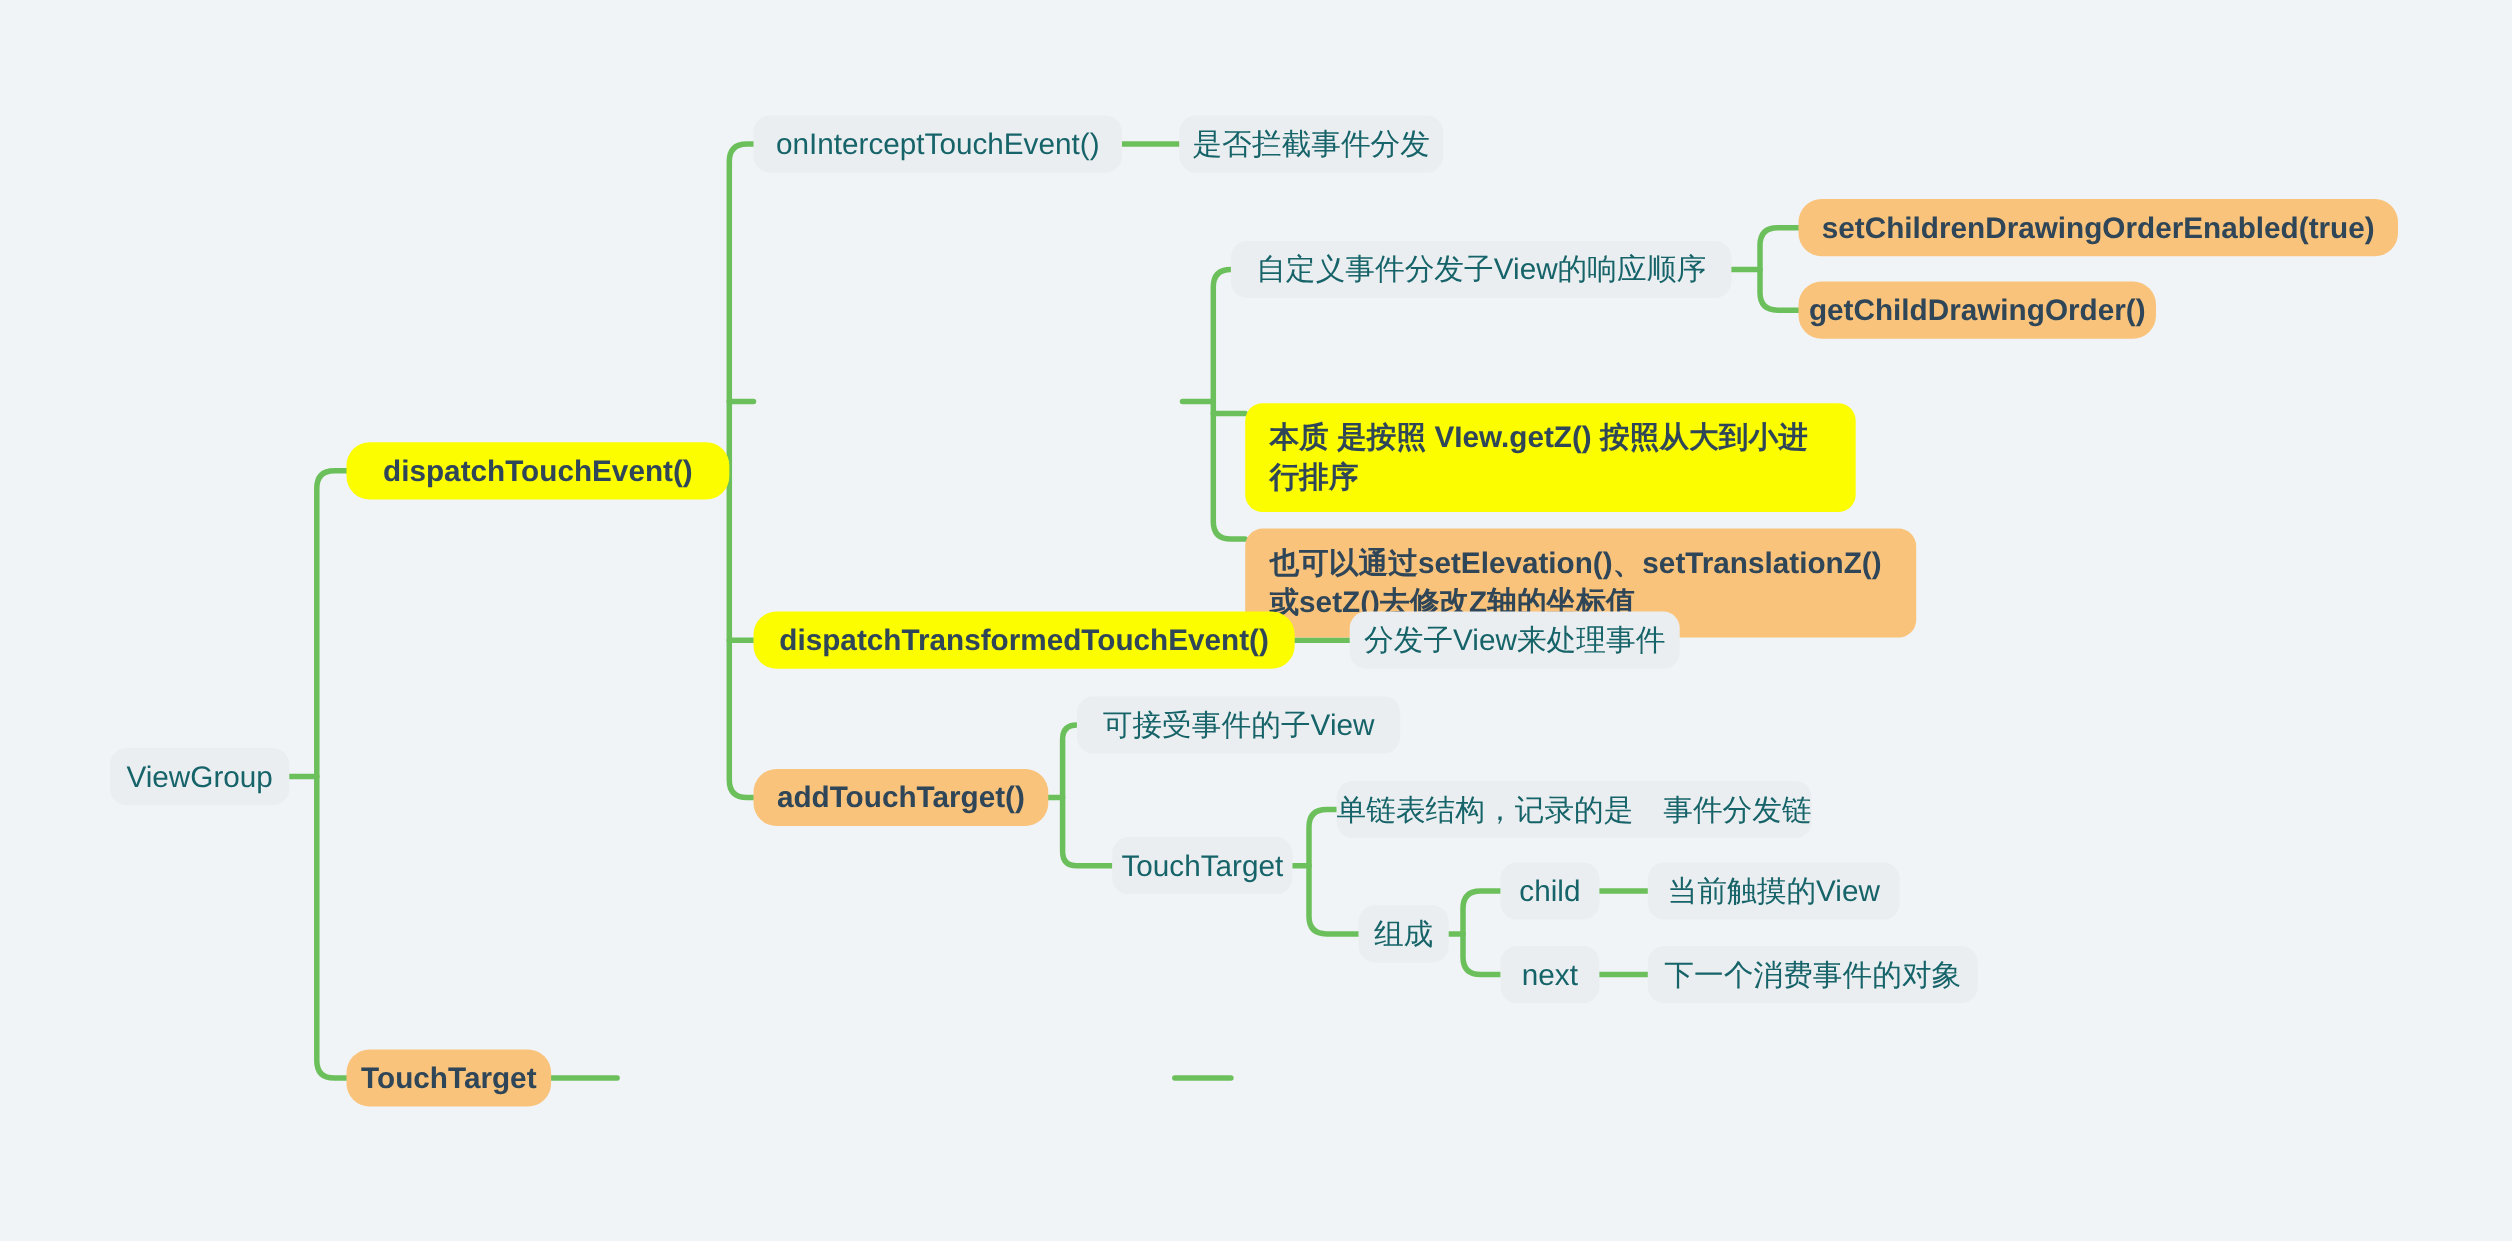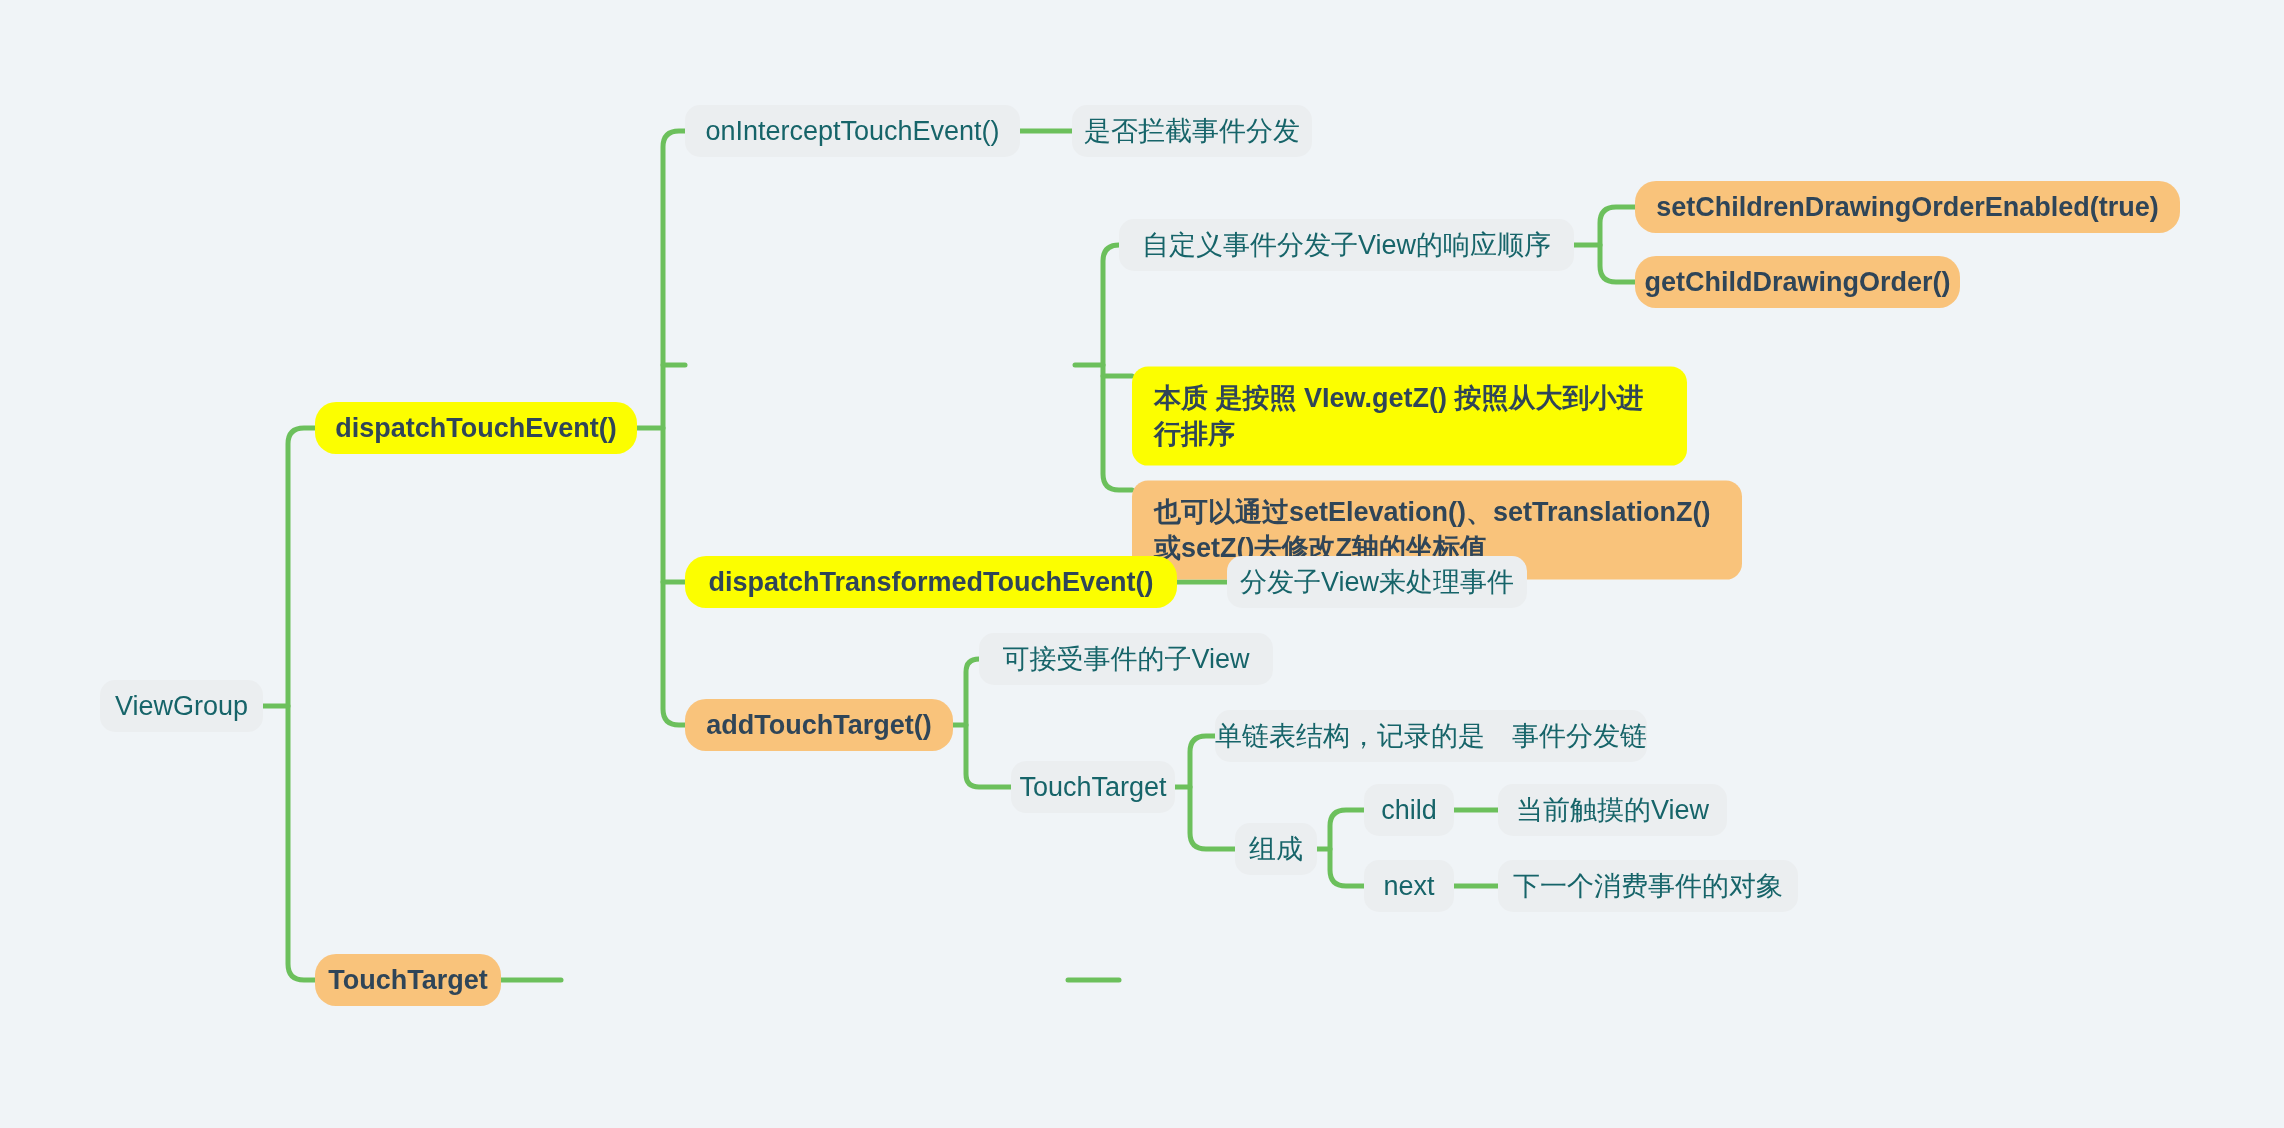--- a/index.html
+++ b/index.html
@@ -51,21 +51,21 @@
     <path d="M1311 849 H1330"></path>
     <path d="M1364 810 H1346 Q1330 810 1330 826 V870 Q1330 886 1346 886 H1364"></path>
     <path d="M1448 810 H1498"></path>
     <path d="M1448 886 H1498"></path>
     <path d="M501 980 H561"></path>
     <path d="M1068 980 H1119"></path>
   </svg>
 
   <div class="node" style="left:100px;top:706px;width:163px">ViewGroup</div>
 
-  <div class="node yellow accent" style="left:315px;top:428px;width:322px">dispatchTouchEvent()</div>
+  <div class="node yellow accent" style="left:315px;top:428px;width:348px">dispatchTouchEvent()</div>
 
   <div class="node" style="left:685px;top:131px;width:335px">onInterceptTouchEvent()</div>
 
   <div class="node" style="left:1072px;top:131px;width:240px">是否拦截事件分发</div>
 
 
   <div class="node" style="left:1119px;top:245px;width:455px">自定义事件分发子View的响应顺序</div>
 
   <div class="node orange accent" style="left:1635px;top:207px;width:545px">setChildrenDrawingOrderEnabled(true)</div>
 

